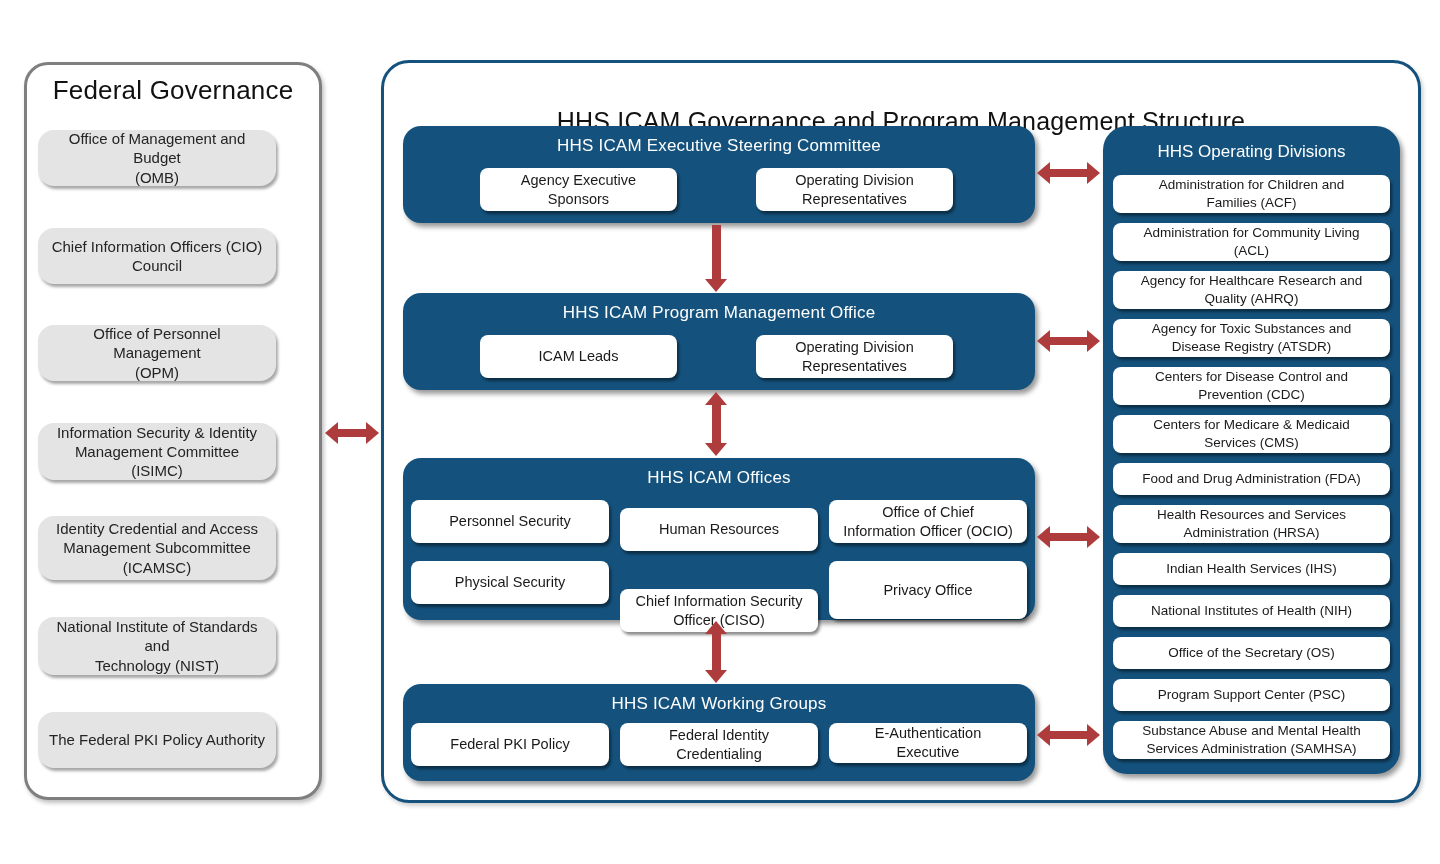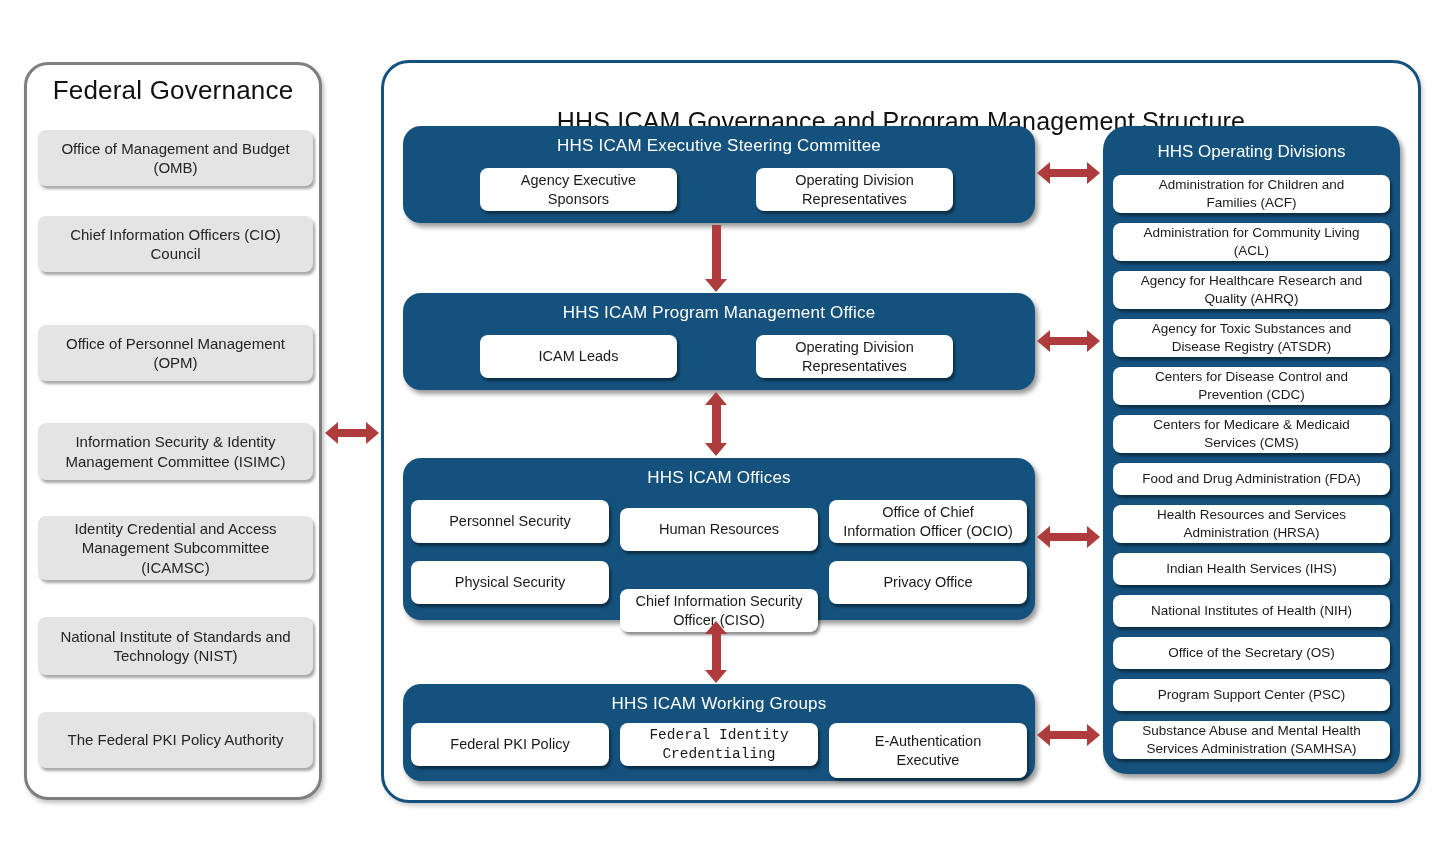--- a/index.html
+++ b/index.html
@@ -13,22 +13,22 @@
   html,body{background:#fff;}
   body{font-family:"Liberation Sans","DejaVu Sans",sans-serif;color:var(--ink);}
   .canvas{position:relative;width:1440px;height:864px;background:#fff;overflow:hidden;}
 
   
   .fed-panel{position:absolute;left:24px;top:62px;width:298px;height:738px;
     border:3px solid var(--gray-border);border-radius:24px;background:#fff;
     box-shadow:2px 3px 4px rgba(0,0,0,0.25);}
   .fed-title{position:absolute;left:0;top:10px;width:100%;text-align:center;
     font-size:26px;font-weight:400;color:#111;letter-spacing:0.2px;}
-  .fed-item{position:absolute;left:14px;width:275px;background:var(--gray-fill);
-    border-radius:8px;box-shadow:2px 3px 3px rgba(0,0,0,0.35);
+  .fed-item{position:absolute;left:14px;width:238px;background:var(--gray-fill);
+    border-radius:16px;box-shadow:2px 3px 3px rgba(0,0,0,0.35);
     display:flex;align-items:center;justify-content:center;text-align:center;
     font-size:15px;line-height:1.28;color:#242424;padding:12px 10px;white-space:pre-line;}
 
   
   .hhs-panel{position:absolute;left:381px;top:60px;width:1040px;height:743px;
     border:3px solid var(--blue);border-radius:28px;background:#fff;
     box-shadow:2px 3px 4px rgba(0,0,0,0.2);}
   .hhs-title{position:absolute;left:0;top:12px;width:100%;text-align:center;
     font-size:25px;font-weight:400;color:#111;letter-spacing:0.2px;margin-top:32px;}
 
@@ -71,21 +71,21 @@
 </head>
 <body>
 
 <div class="canvas">
 
   <section class="fed-panel">
     <div class="fed-title">Federal Governance</div>
   </section>
   <div class="fed-item" style="top:130px;height:56px;left:38px;">Office of Management and Budget
 (OMB)</div>
-  <div class="fed-item" style="top:216px;height:56px;left:38px;">Chief Information Officers (CIO)
+  <div class="fed-item" style="top:228px;height:56px;left:38px;">Chief Information Officers (CIO)
 Council</div>
   <div class="fed-item" style="top:325px;height:56px;left:38px;">Office of Personnel Management
 (OPM)</div>
   <div class="fed-item" style="top:423px;height:57px;left:38px;">Information Security &amp; Identity
 Management Committee (ISIMC)</div>
   <div class="fed-item" style="top:516px;height:64px;left:38px;">Identity Credential and Access
 Management Subcommittee
 (ICAMSC)</div>
   <div class="fed-item" style="top:617px;height:58px;left:38px;">National Institute of Standards and
 Technology (NIST)</div>
@@ -112,29 +112,29 @@
 
   <div class="blue-box" style="left:403px;top:458px;width:632px;height:162px;">
     <div class="blue-box-title">HHS ICAM Offices</div>
     <div class="member" style="left:8px;top:42px;width:198px;height:43px;">Personnel Security</div>
     <div class="member" style="left:217px;top:50px;width:198px;height:43px;">Human Resources</div>
     <div class="member" style="left:426px;top:42px;width:198px;height:43px;">Office of Chief
 Information Officer (OCIO)</div>
     <div class="member" style="left:8px;top:103px;width:198px;height:43px;">Physical Security</div>
     <div class="member" style="left:217px;top:103px;width:198px;height:43px;margin-top:28px;">Chief Information Security
 Officer (CISO)</div>
-    <div class="member" style="left:426px;top:103px;width:198px;height:43px;">Privacy Office</div>
+    <div class="member" style="left:426px;top:103px;width:198px;height:58px;">Privacy Office</div>
   </div>
 
   <div class="blue-box" style="left:403px;top:684px;width:632px;height:97px;">
     <div class="blue-box-title">HHS ICAM Working Groups</div>
     <div class="member" style="left:8px;top:39px;width:198px;height:43px;">Federal PKI Policy</div>
-    <div class="member" style="left:217px;top:39px;width:198px;height:43px;font-family:Liberation Mono, monospace;">Federal Identity
+    <div class="member" style="left:217px;top:39px;width:198px;height:43px;">Federal Identity
 Credentialing</div>
-    <div class="member" style="left:426px;top:39px;width:198px;height:55px;">E-Authentication
+    <div class="member" style="left:426px;top:39px;width:198px;height:40px;">E-Authentication
 Executive</div>
   </div>
 
   <div class="opdiv-box">
     <div class="opdiv-title">HHS Operating Divisions</div>
     <div class="opdiv-list">
       <div class="od-item h2">Administration for Children and
 Families (ACF)</div>
       <div class="od-item h2">Administration for Community Living
 (ACL)</div>

